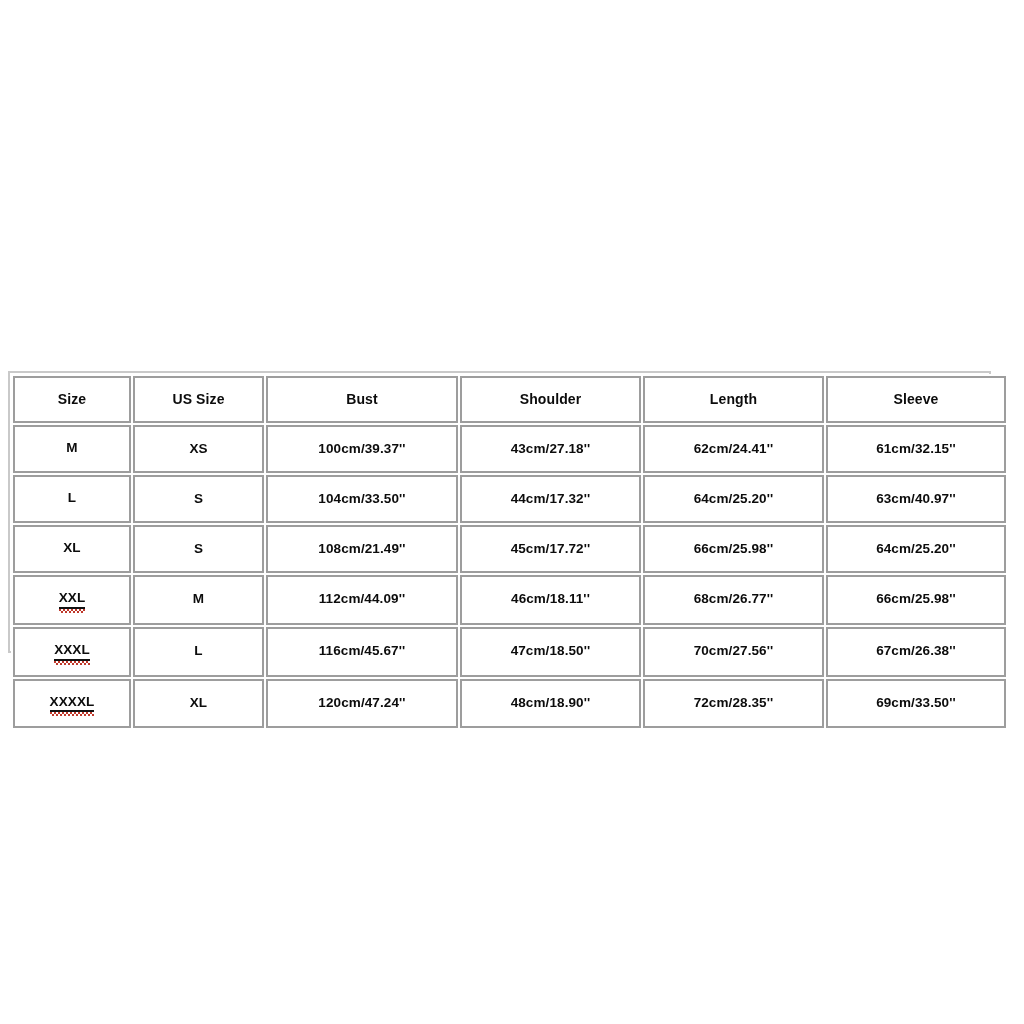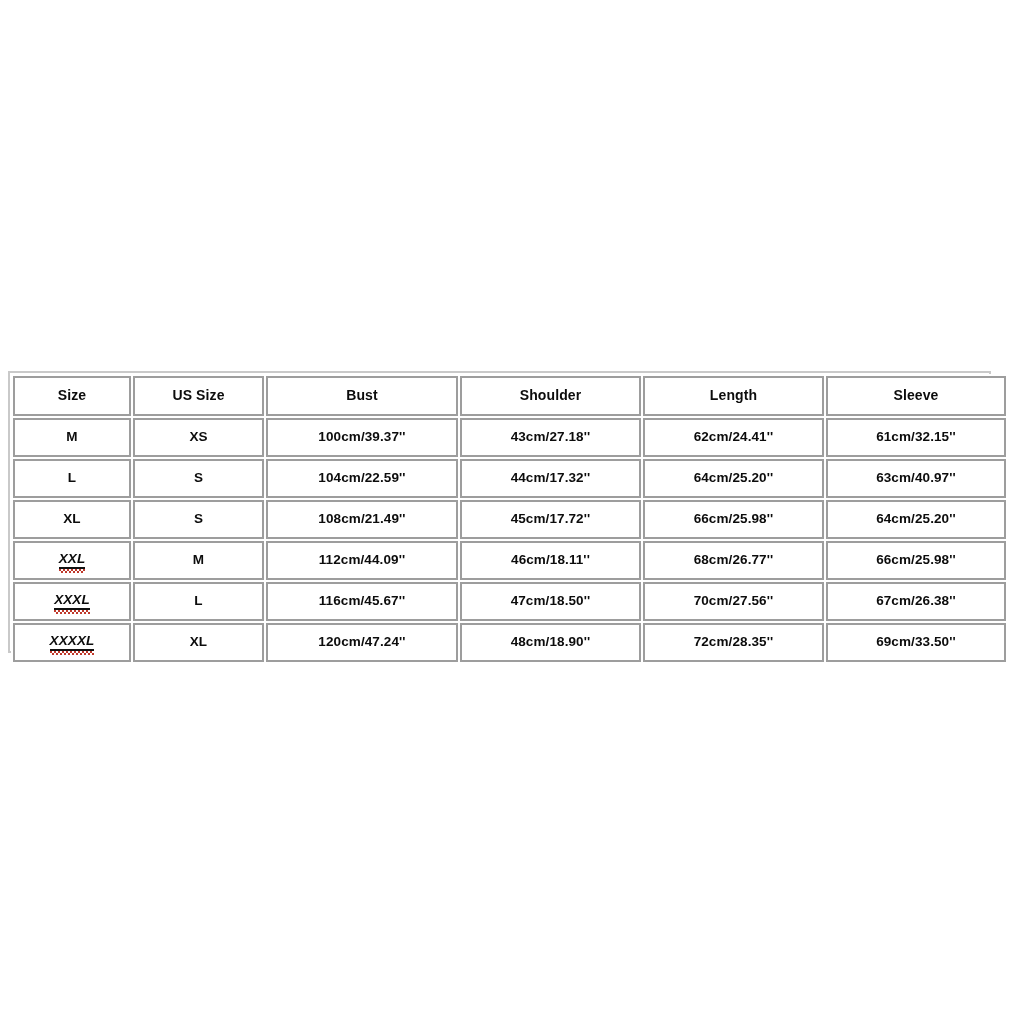--- a/index.html
+++ b/index.html
@@ -49,21 +49,21 @@
   table#size-chart th,
   table#size-chart td {
     border: 2px solid #9d9d9d;
     background: #ffffff;
     text-align: center;
     vertical-align: middle;
     color: #0c0c0c;
     font-weight: bold;
     font-size: 13.5px;
     letter-spacing: 0.1px;
-    padding: 2px 2px;
+    padding: 14px 2px;
     box-sizing: border-box;
     line-height: 1.1;
     white-space: nowrap;
     overflow: hidden;
   }
 
   table#size-chart th {
     font-size: 14px;
   }
 
@@ -81,21 +81,20 @@
 
   
   .size-label {
     display: inline-block;
     position: relative;
     padding-bottom: 1px;
   }
   .size-label.underlined {
     border-bottom: 2px solid #111111;
     padding-bottom: 1px;
-    font-style: italic;
   }
   .size-label.misspelled::after {
     content: "";
     position: absolute;
     left: 0;
     right: 0;
     bottom: -6px;
     height: 4px;
     background-image:
       linear-gradient(45deg, transparent 44%, #c0392b 44%, #c0392b 56%, transparent 56%),
@@ -136,21 +135,21 @@
             <td><span class="size-label">M</span></td>
             <td>XS</td>
             <td>100cm/39.37''</td>
             <td>43cm/27.18''</td>
             <td>62cm/24.41''</td>
             <td>61cm/32.15''</td>
           </tr>
           <tr class="data-row">
             <td><span class="size-label">L</span></td>
             <td>S</td>
-            <td>104cm/22.59''</td>
+            <td>104cm/33.50''</td>
             <td>44cm/17.32''</td>
             <td>64cm/25.20''</td>
             <td>63cm/40.97''</td>
           </tr>
           <tr class="data-row">
             <td><span class="size-label">XL</span></td>
             <td>S</td>
             <td>108cm/21.49''</td>
             <td>45cm/17.72''</td>
             <td>66cm/25.98''</td>

